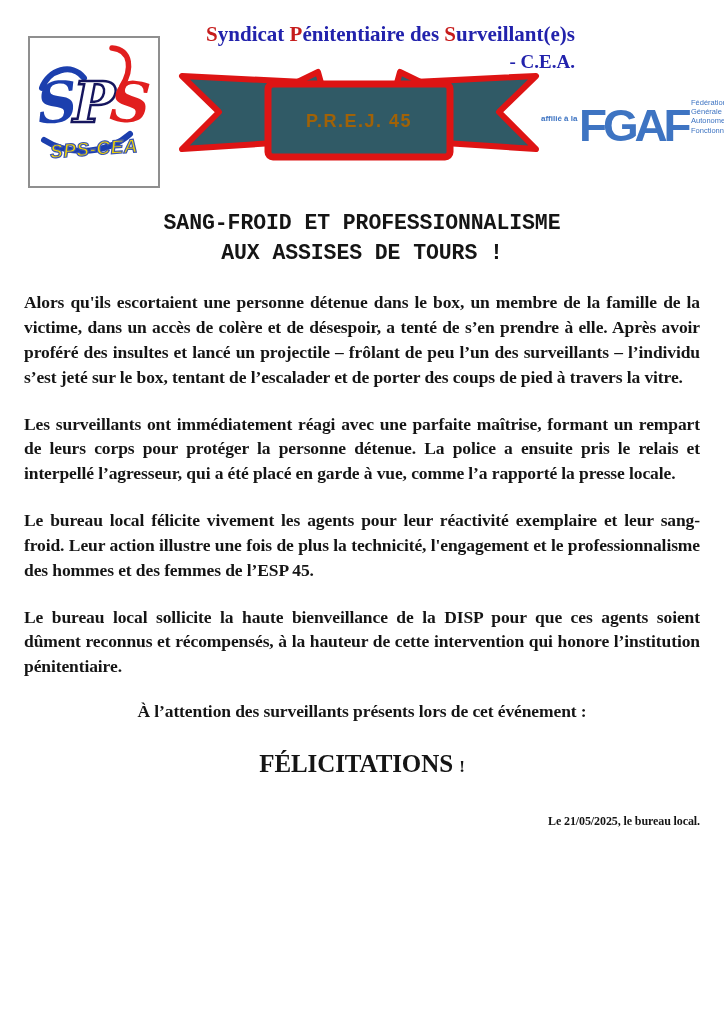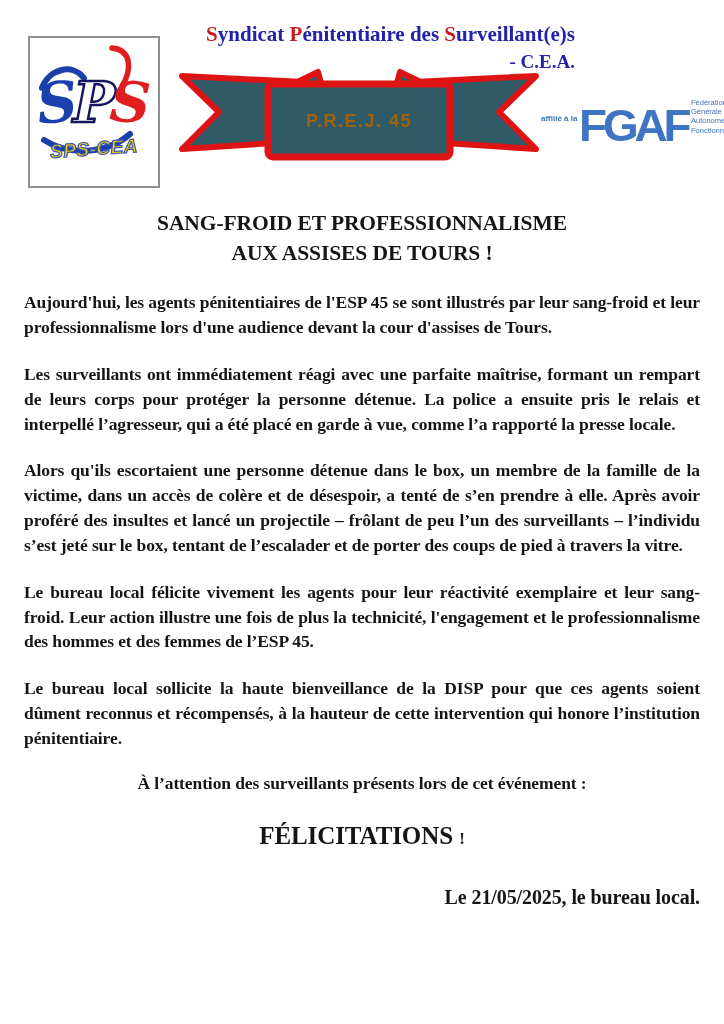--- a/index.html
+++ b/index.html
@@ -74,26 +74,26 @@
   }
   .fgaf-name { font-size: 7.5px; line-height: 1.25; margin: 0 0 11px 4px; }
   .fgaf-name span { display: block; }
 
   
   .main {
     position: absolute; top: 208px; left: 24px; width: 676px;
     font-weight: bold; letter-spacing: -0.1px;
   }
   .doc-title { text-align: center; font-size: 21.5px; line-height: 1.4; margin: 0 0 22px 0; }
-  .doc-title span { display: block; }
+  .doc-title span { display: block; font-family: Liberation Mono, monospace; }
   .para { text-align: justify; font-size: 17.5px; line-height: 1.42; margin: 0 0 22px 0; }
   .attention { text-align: center; font-size: 17.5px; margin: 4px 0 28px 0; }
   .congrats { text-align: center; font-size: 25px; margin: 0; font-family: Liberation Serif, serif; }
   .congrats-mark { font-size: 17px; }
-  .dateline { text-align: right; font-size: 20px; margin: 36px 0 0 0; }
+  .dateline { text-align: right; font-size: 12px; margin: 36px 0 0 0; }
 </style>
 </head>
 <body>
 
 <div class="header">
 
   <div class="sps-box">
     <svg class="sps-swashes" width="128" height="148" viewBox="0 0 128 148" fill="none">
       <path d="M12,50 C18,32 42,24 54,40" stroke="#1C3FAE" stroke-width="6" stroke-linecap="round"></path>
       <path d="M14,102 C42,120 80,114 100,96" stroke="#1C3FAE" stroke-width="6" stroke-linecap="round"></path>
@@ -140,23 +140,22 @@
 
 </div>
 
 <div class="main">
 
   <h1 class="doc-title">
     <span>SANG-FROID ET PROFESSIONNALISME</span>
     <span>AUX ASSISES DE TOURS !</span>
   </h1>
 
-  <p class="para">Aujourd'hui, les agents pénitentiaires de l'ESP 45 se sont illustrés par leur sang-froid et leur professionnalisme lors d'une audience devant la cour d'assises de Tours.</p>
+  <p class="para">Alors qu'ils escortaient une personne détenue dans le box, un membre de la famille de la victime, dans un accès de colère et de désespoir, a tenté de s’en prendre à elle. Après avoir proféré des insultes et lancé un projectile – frôlant de peu l’un des surveillants – l’individu s’est jeté sur le box, tentant de l’escalader et de porter des coups de pied à travers la vitre.</p>
   <p class="para">Les surveillants ont immédiatement réagi avec une parfaite maîtrise, formant un rempart de leurs corps pour protéger la personne détenue. La police a ensuite pris le relais et interpellé l’agresseur, qui a été placé en garde à vue, comme l’a rapporté la presse locale.</p>
-  <p class="para">Alors qu'ils escortaient une personne détenue dans le box, un membre de la famille de la victime, dans un accès de colère et de désespoir, a tenté de s’en prendre à elle. Après avoir proféré des insultes et lancé un projectile – frôlant de peu l’un des surveillants – l’individu s’est jeté sur le box, tentant de l’escalader et de porter des coups de pied à travers la vitre.</p>
   <p class="para">Le bureau local félicite vivement les agents pour leur réactivité exemplaire et leur sang-froid. Leur action illustre une fois de plus la technicité, l'engagement et le professionnalisme des hommes et des femmes de l’ESP 45.</p>
   <p class="para">Le bureau local sollicite la haute bienveillance de la DISP pour que ces agents soient dûment reconnus et récompensés, à la hauteur de cette intervention qui honore l’institution pénitentiaire.</p>
 
   <p class="attention">À l’attention des surveillants présents lors de cet événement :</p>
 
   <p class="congrats">
     <span>FÉLICITATIONS</span>
     <span class="congrats-mark">!</span>
   </p>
 

